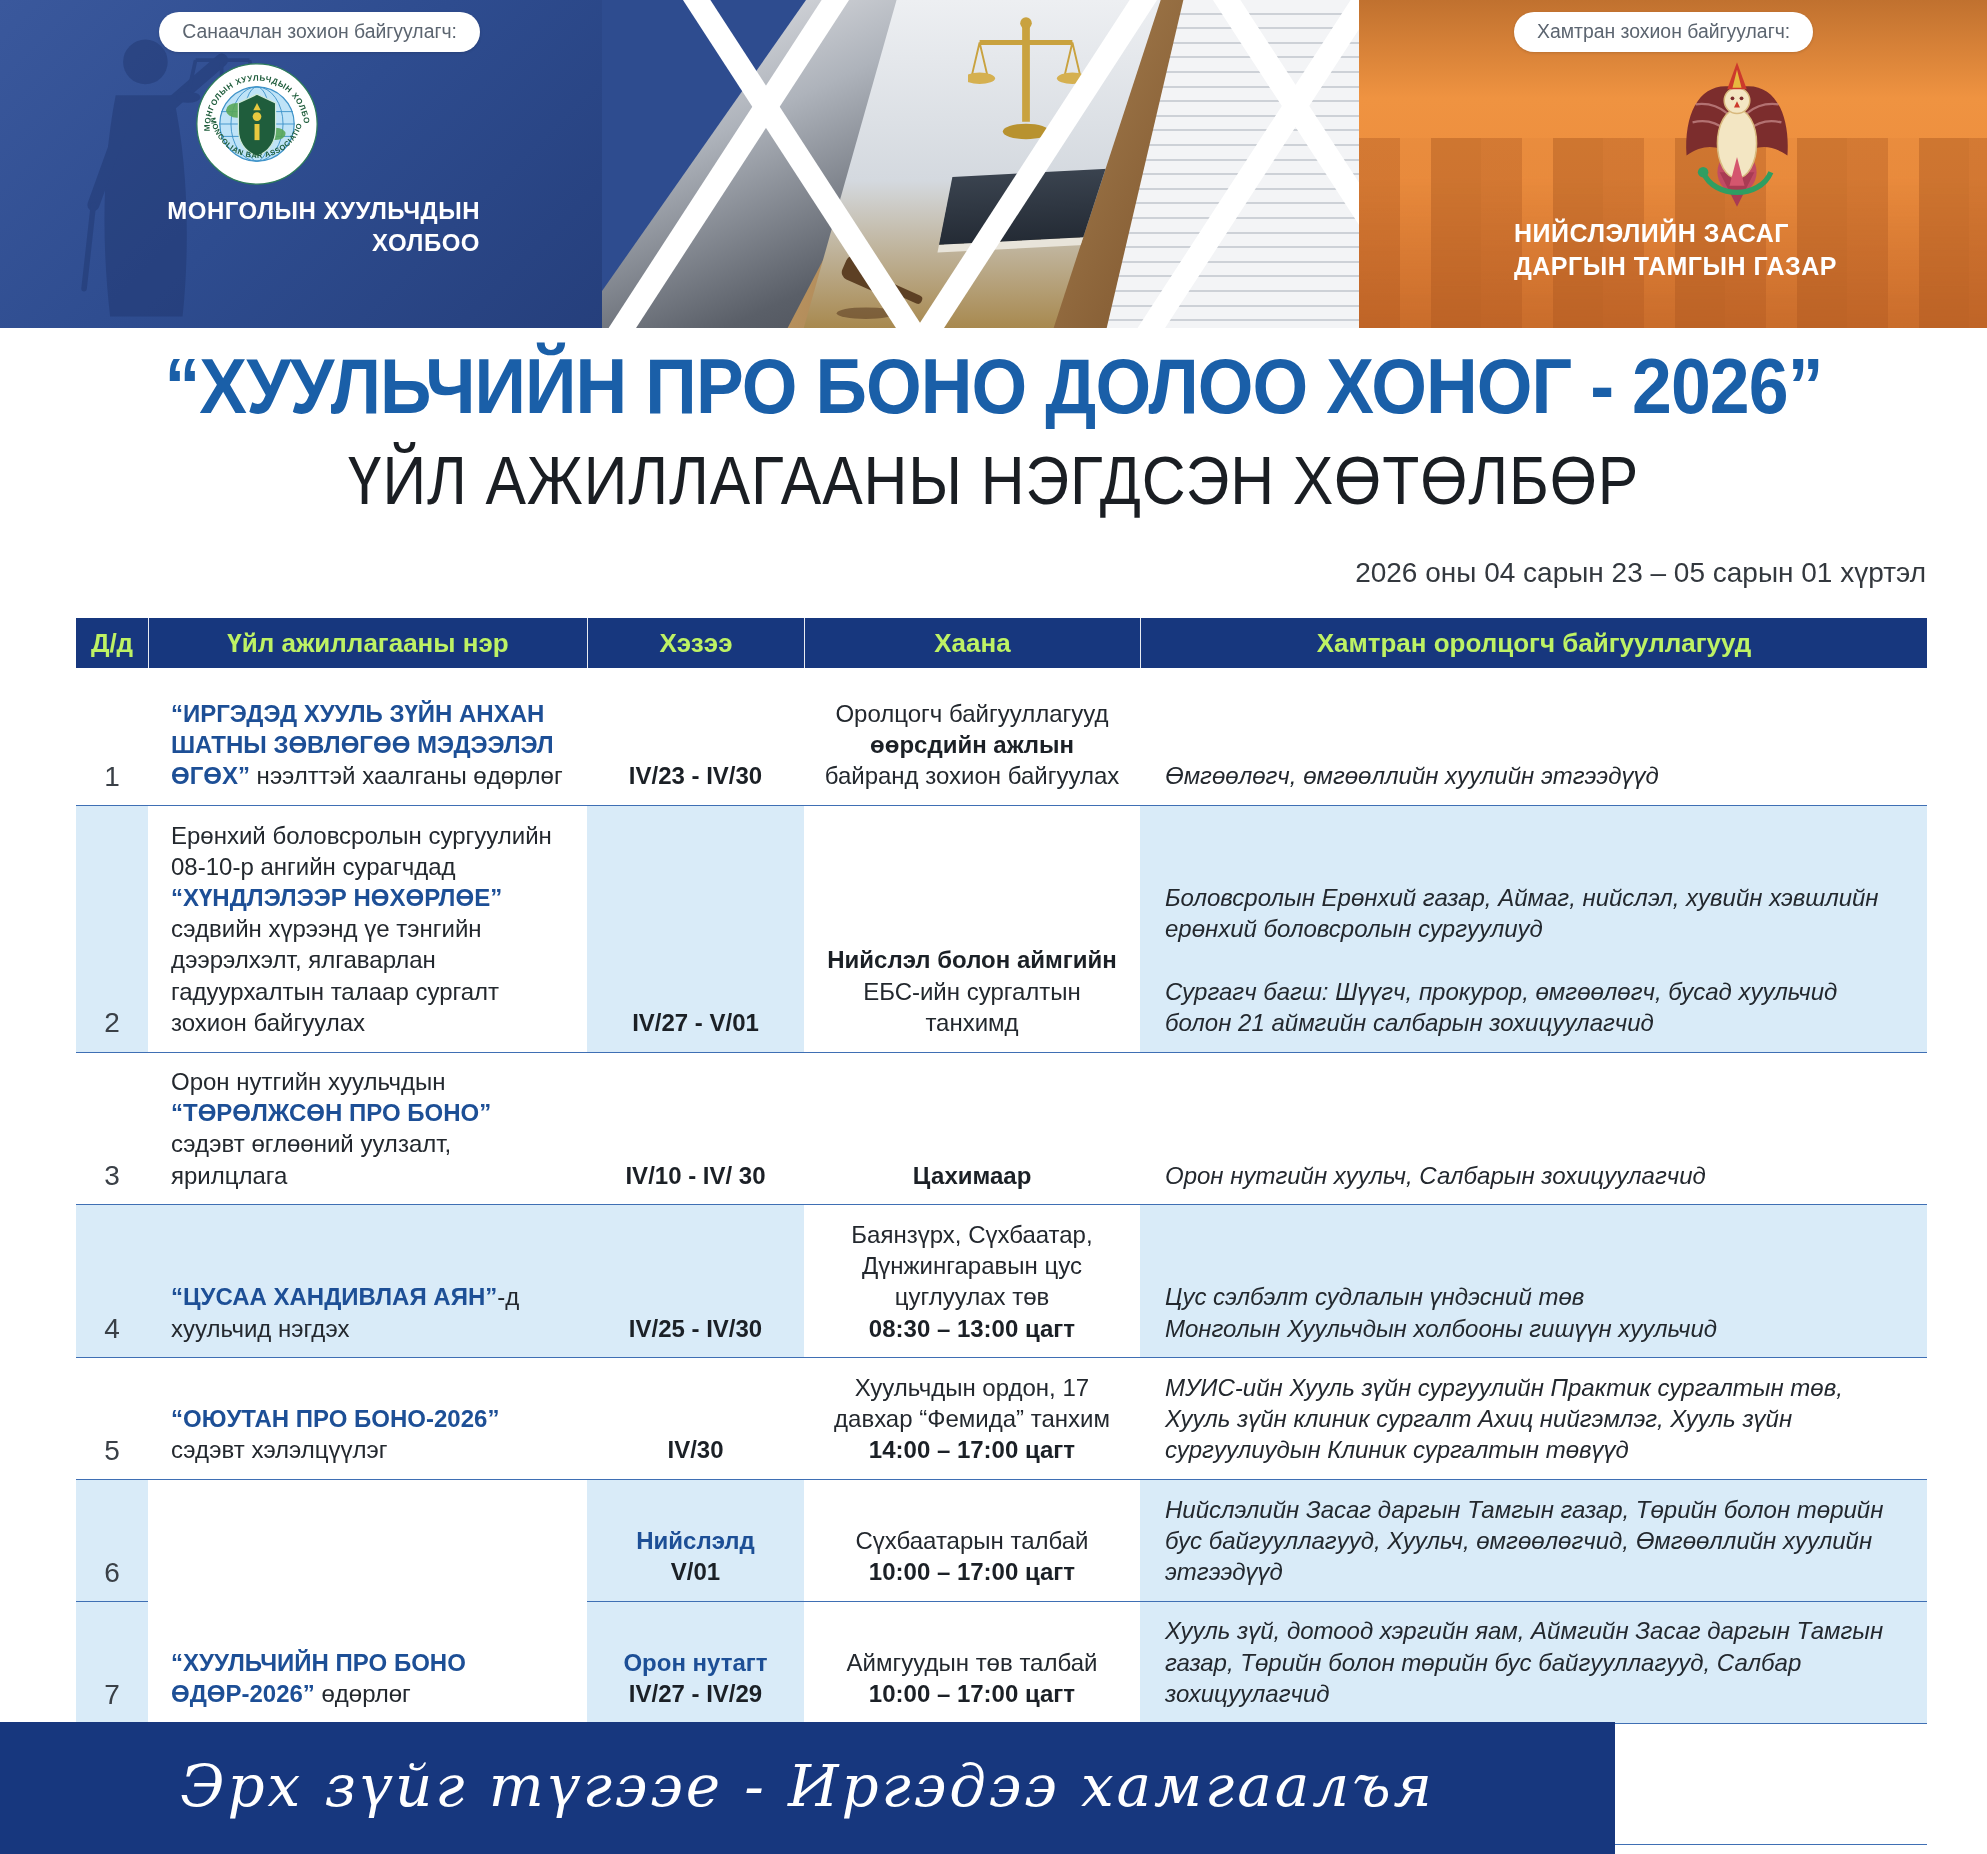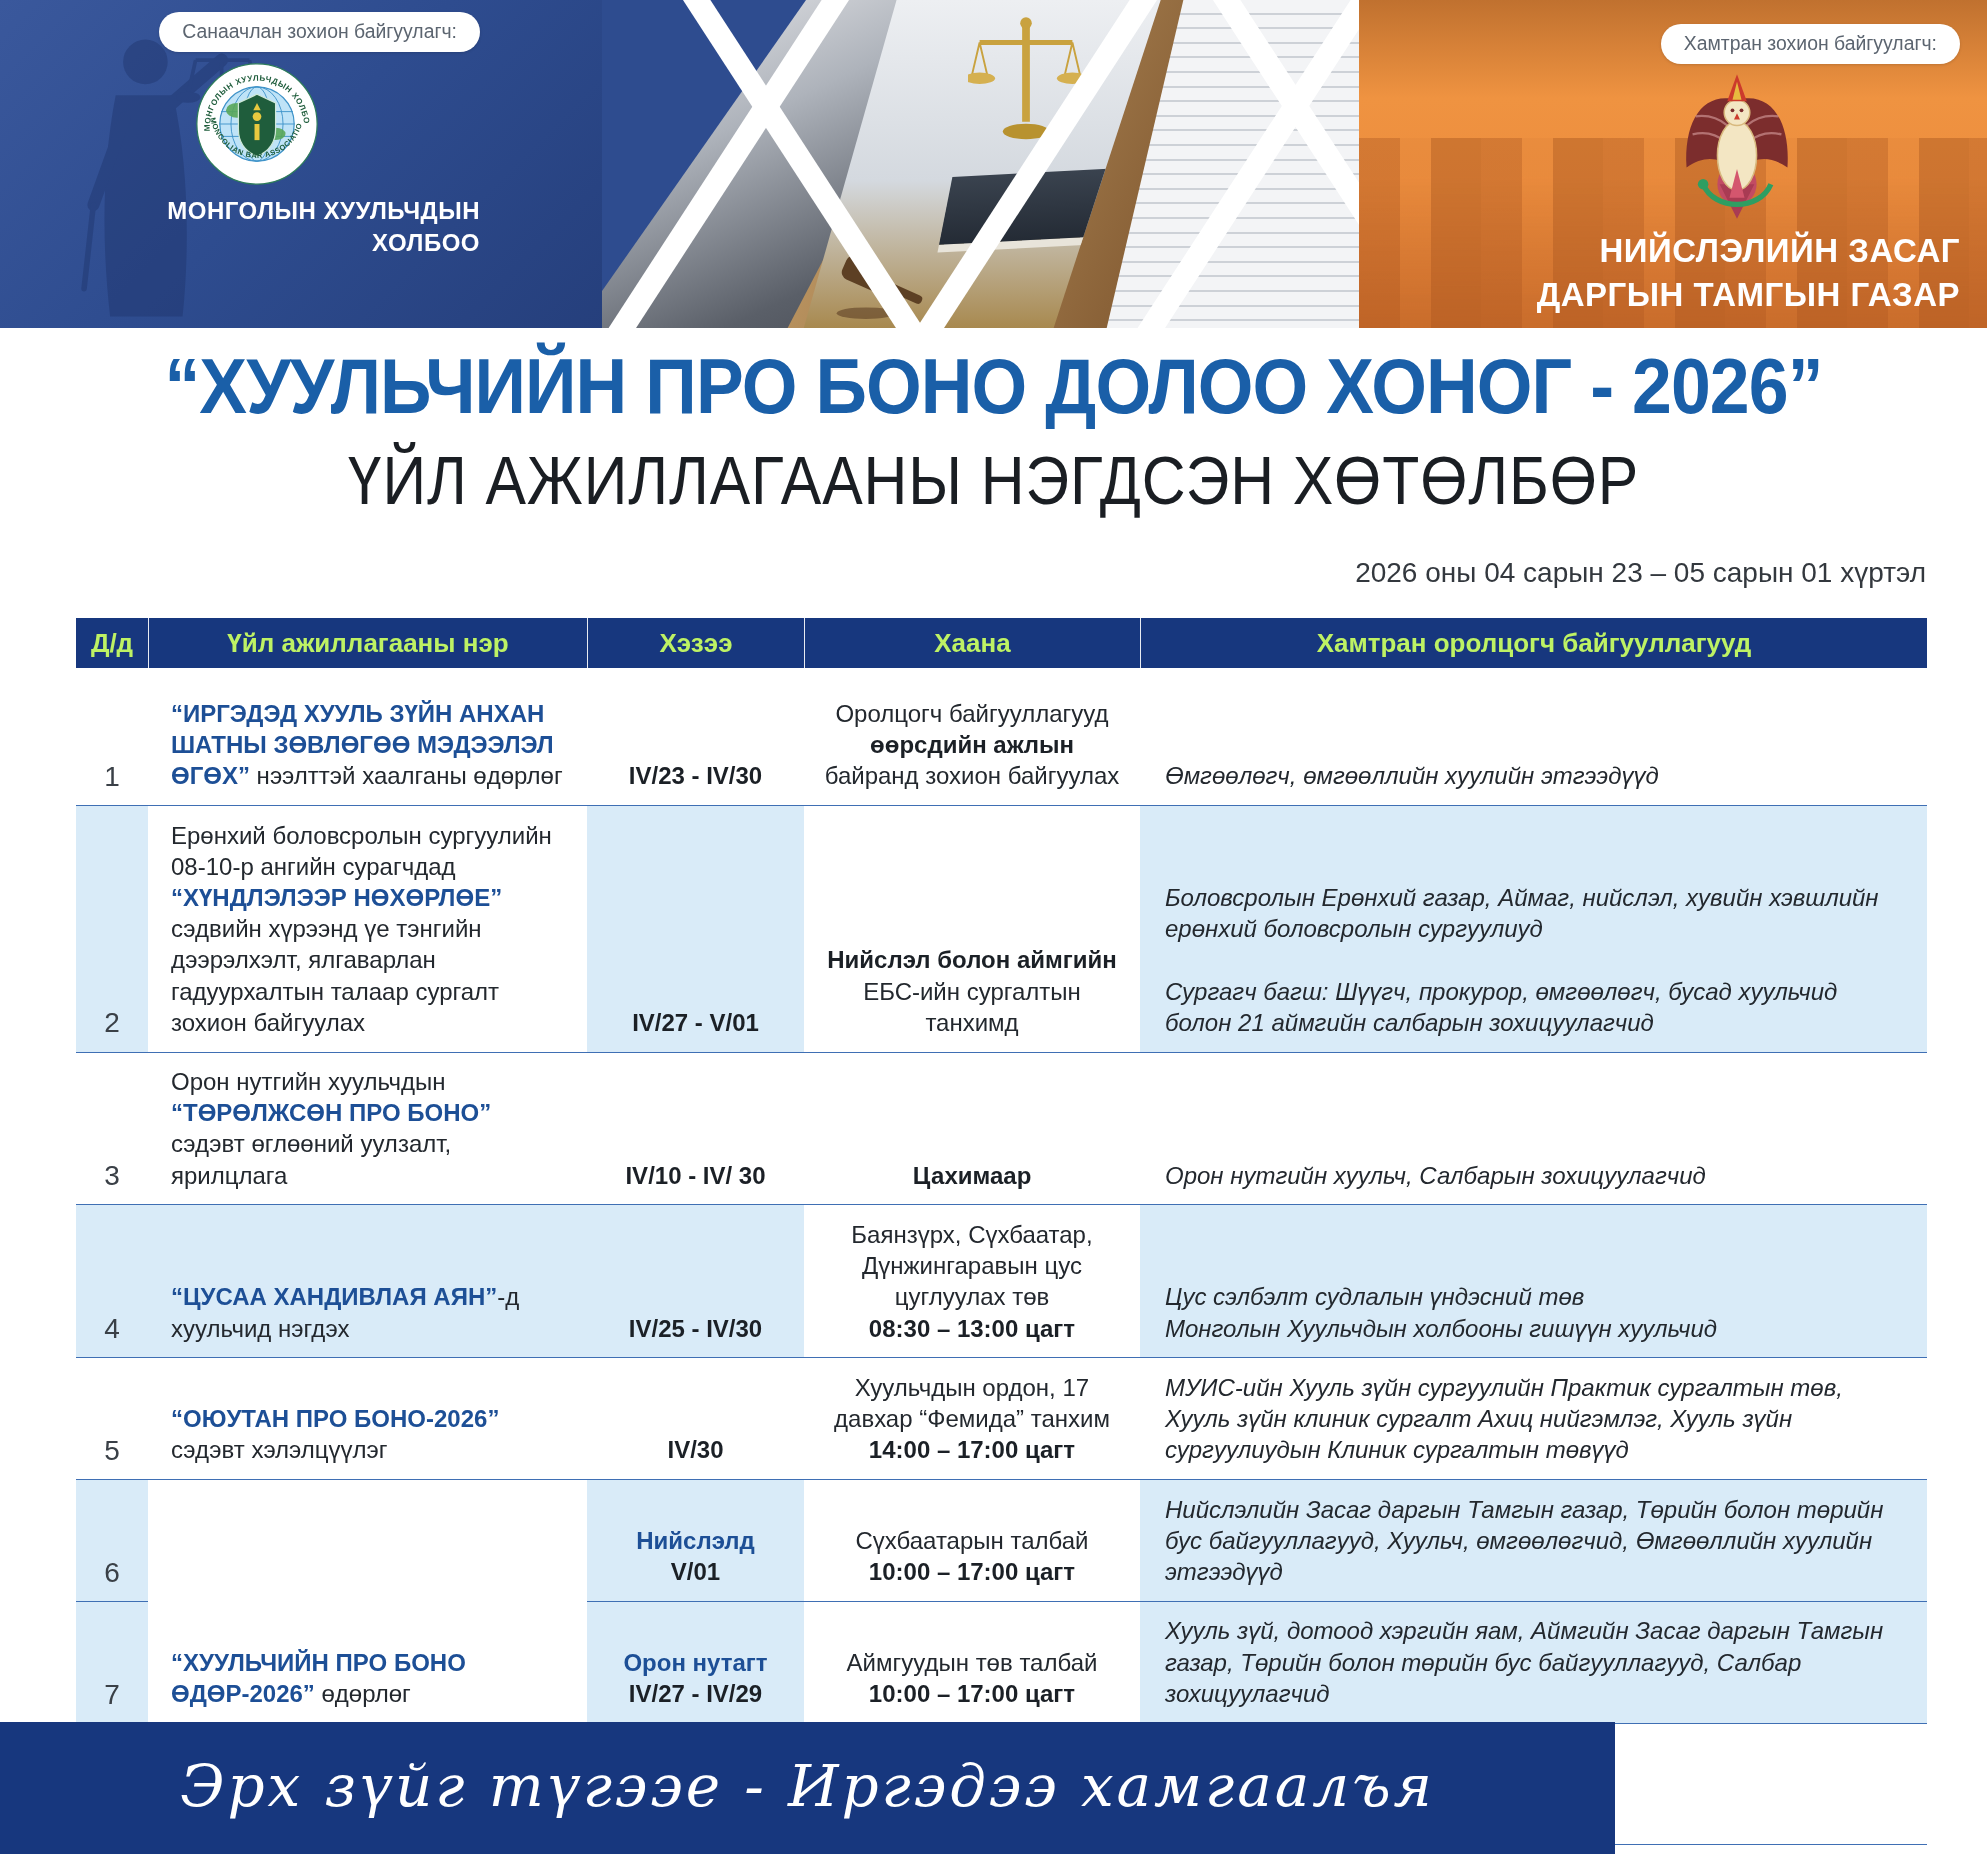--- a/index.html
+++ b/index.html
@@ -45,23 +45,23 @@
   .w3{left:423px;transform:rotate(33deg);}
   .w4{left:644px;transform:rotate(33deg);}
   .w5{left:720px;transform:rotate(-33deg);}
 
   .panel-right{position:absolute;left:1359px;top:0;width:629px;height:328px;
     background:linear-gradient(180deg,#C0712F 0%,#EF9341 30%,#EA8438 100%);}
   .sky{position:absolute;left:0;bottom:0;width:100%;height:58%;opacity:.55;
     background:
       linear-gradient(to top,rgba(130,55,15,.55),rgba(130,55,15,0) 80%),
       repeating-linear-gradient(90deg,rgba(150,70,25,.55) 0 41px,rgba(215,125,55,.35) 41px 72px,rgba(140,65,20,.6) 72px 122px);}
-  .right-col{position:absolute;left:1514px;top:12px;width:446px;text-align:right;}
+  .right-col{position:absolute;left:1514px;top:0;width:446px;text-align:left;}
   .garuda{display:block;margin:5.8px auto 0 auto;width:128px;height:153px;}
-  .org-name-r{color:#fff;font-weight:bold;font-size:33px;line-height:1.35;margin-top:5.8px;letter-spacing:0.5px;}
+  .org-name-r{color:#fff;font-weight:bold;font-size:25px;line-height:1.35;margin-top:5.8px;letter-spacing:0.5px;}
 
   
   .title-block{position:absolute;left:0;top:342px;width:1987px;}
   .t1{color:var(--title_blue,#1A5FA8);font-size:77px;font-weight:bold;text-align:center;
       transform:scaleX(.93);letter-spacing:-1px;}
   .t2{color:#1A1E23;font-size:69px;font-weight:normal;text-align:center;
       transform:scaleX(.88);letter-spacing:1px;margin-top:9.7px;}
   .date-line{position:absolute;right:61px;top:215px;font-size:28px;color:#33383E;}
 
   

